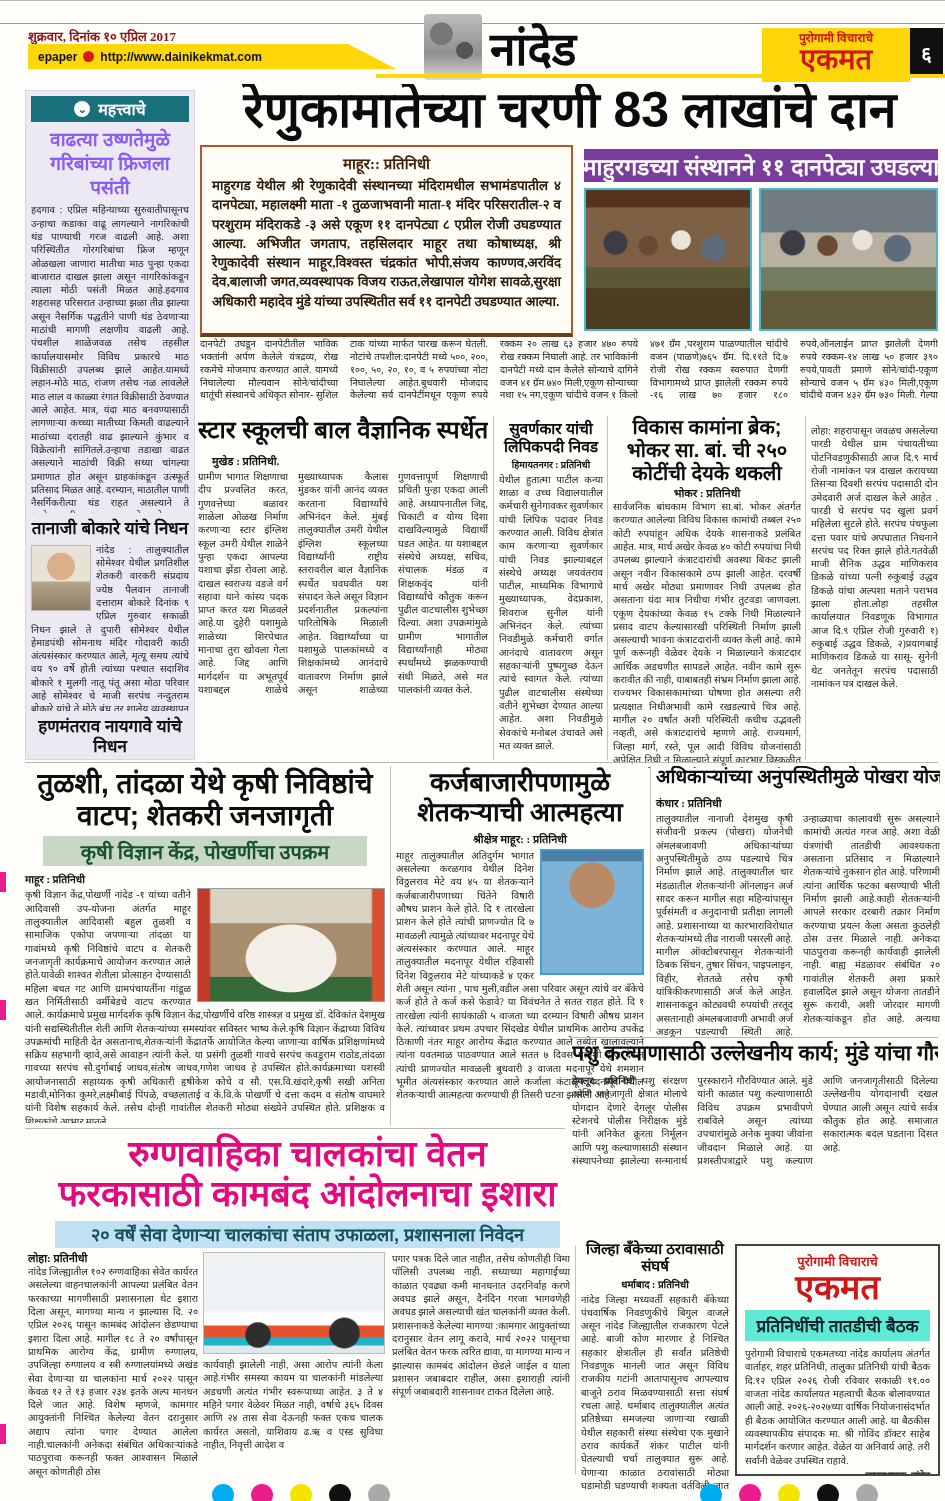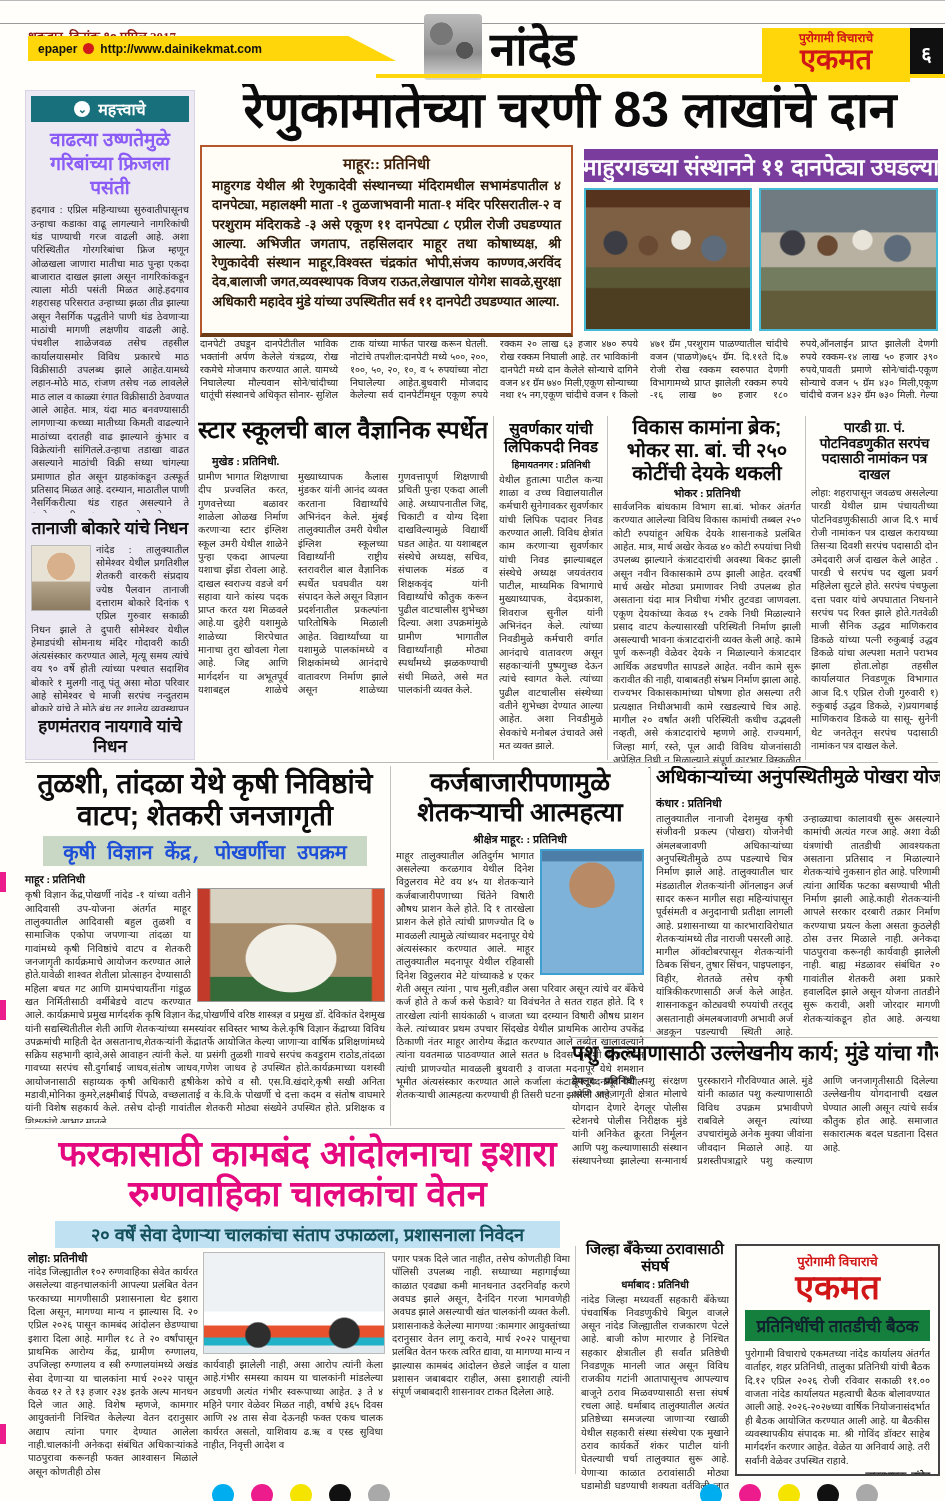--- a/index.html
+++ b/index.html
@@ -52,54 +52,54 @@
                   linear-gradient(180deg,transparent 55%, rgba(60,80,40,.55) 56%);}
   .ph2{background:linear-gradient(180deg,#6f7b80 0 30%,#b8b1a2 31% 72%,#8f6a4e 73% 100%);}
   .detail{font-size:9.6px;line-height:1.34;column-gap:12px;color:#222;}
   .c5{column-count:5;}
   .c3{column-count:3;}
   .c2{column-count:2;}
   .arthead{font-weight:900;text-align:center;color:#0d0d0d;font-family:"Liberation Sans",sans-serif;line-height:1.15;}
   .byline{font-weight:bold;text-align:center;font-size:11px;color:#111;}
   .body{font-size:9.8px;line-height:1.36;color:#222;}
   .bld{font-weight:bold;}
-  .greenstrip{background:#c9d8c5;color:#1d4ed8;font-size:20px;font-weight:900;display:flex;align-items:center;justify-content:center;font-family:Liberation Mono, monospace;text-align:center;}
+  .greenstrip{background:#c9d8c5;color:#14532d;font-size:20px;font-weight:900;display:flex;align-items:center;justify-content:center;font-family:Liberation Serif, serif;text-align:center;}
   .bluestrip{background:#bfe1f2;color:#14505c;font-size:18px;font-weight:bold;display:flex;align-items:center;justify-content:center;font-family:"Liberation Sans",sans-serif;white-space:nowrap;}
   .pinkhead{color:#e5097f;font-size:36px;font-weight:900;text-align:center;line-height:1.12;font-family:"Liberation Sans",sans-serif;}
   .tul-photo{float:right;width:186px;height:112px;margin:0 0 4px 6px;border:1px solid #999;
      background:radial-gradient(ellipse at 50% 62%, #f2efe6 0 34%, transparent 35%),
                 linear-gradient(90deg,#c23b2a 0 6%,transparent 7% 93%,#d8502f 94%),
                 linear-gradient(180deg,#d8d2c2 0 30%,#a88d6d 31% 78%,#356b39 79%);}
   .karja-photo{float:right;width:100px;height:122px;margin:0 0 4px 6px;border:2px solid #3f9fd0;
      background:radial-gradient(circle at 50% 28%, #b98a66 0 22%, transparent 23%),
                 linear-gradient(180deg,#4d7ea8 0 8%,#7fb2d8 9% 100%);}
   .amb-photo{background:
      radial-gradient(circle at 78% 80%, #2e2e2e 0 9%, transparent 10%),
      radial-gradient(circle at 30% 82%, #2e2e2e 0 8%, transparent 9%),
      linear-gradient(180deg,#eef2f4 0 58%,#ffffff 59% 72%,#e8512e 73% 84%,#22b2c8 85% 92%,#dfe8ec 93%);
      border:1px solid #bbb;}
   .ekbox{border:2px solid #444;box-sizing:border-box;padding:6px 8px;background:#fffefb;}
   .ekbox .tag{color:#d01616;font-size:13px;font-weight:900;text-align:center;font-family:"Liberation Sans",sans-serif;}
   .ekbox .brand{color:#d01616;font-size:34px;font-weight:900;text-align:center;line-height:1;font-family:"Liberation Sans",sans-serif;}
-  .ekstrip{background:#15803d;color:#10222e;font-size:17px;font-weight:900;text-align:center;margin:6px 0;padding:4px 0;font-family:"Liberation Sans",sans-serif;}
+  .ekstrip{background:#5eead4;color:#10222e;font-size:17px;font-weight:900;text-align:center;margin:6px 0;padding:4px 0;font-family:"Liberation Sans",sans-serif;}
   .signoff{text-align:right;font-weight:bold;font-size:10px;padding-top:3px;}
   .dots{display:flex;gap:17px;}
   .dots i{width:22px;height:22px;border-radius:50%;display:block;}
   .edgemark{background:#ec1c8d;width:6px;}
 </style>
 </head>
 <body>
 
 <div class="page">
 
   <div class="abs hrule" style="left:0;top:7;width:945px"></div>
   <div class="abs hrule" style="left:0;top:23px;width:945px;background:#9a9a9a"></div>
 
   <div class="abs dateline" style="left:28px;top:27px">शुक्रवार, दिनांक १० एप्रिल 2017</div>
-  <div class="abs epaper" style="left:28px;top:36px;width:348px;height:25px">
+  <div class="abs epaper" style="left:28px;top:44px;width:348px;height:25px">
     <span class="lbl">epaper</span>
     <span class="dot"></span>
     <span class="lbl">http://www.dainikekmat.com</span>
   </div>
   <div class="abs masthead-logo" style="left:424px;top:14px;width:58px;height:66px"></div>
   <div class="abs masthead" style="left:490px;top:26px">नांदेड</div>
   <div class="abs brandbox" style="left:762px;top:28px;width:148px;height:50px">
     <div class="tag">पुरोगामी विचाराचे</div>
     <div class="brand">एकमत</div>
   </div>
@@ -151,21 +151,20 @@
     <div class="body just ovh" style="height:276px">येथील हुतात्मा पाटील कन्या शाळा व उच्च विद्यालयातील कर्मचारी सुनेगावकर सुवर्णकार यांची लिपिक पदावर निवड करण्यात आली. विविध क्षेत्रांत काम करणाऱ्या सुवर्णकार यांची निवड झाल्याबद्दल संस्थेचे अध्यक्ष जयवंतराव पाटील, माध्यमिक विभागाचे मुख्याध्यापक, वेदप्रकाश, शिवराज सुनील यांनी अभिनंदन केले. त्यांच्या निवडीमुळे कर्मचारी वर्गात आनंदाचे वातावरण असून सहकाऱ्यांनी पुष्पगुच्छ देऊन त्यांचे स्वागत केले. त्यांच्या पुढील वाटचालीस संस्थेच्या वतीने शुभेच्छा देण्यात आल्या आहेत. अशा निवडीमुळे सेवकांचे मनोबल उंचावते असे मत व्यक्त झाले.</div>
   </div>
 
   <div class="abs" style="left:613px;top:416px;width:188px">
     <div class="arthead" style="font-size:20px">विकास कामांना ब्रेक; भोकर सा. बां. ची २५० कोटींची देयके थकली</div>
     <div class="byline">भोकर : प्रतिनिधी</div>
     <div class="body just ovh" style="height:268px">सार्वजनिक बांधकाम विभाग सा.बां. भोकर अंतर्गत करण्यात आलेल्या विविध विकास कामांची तब्बल २५० कोटी रुपयांहून अधिक देयके शासनाकडे प्रलंबित आहेत. मात्र, मार्च अखेर केवळ ४० कोटी रुपयांचा निधी उपलब्ध झाल्याने कंत्राटदारांची अवस्था बिकट झाली असून नवीन विकासकामे ठप्प झाली आहेत. दरवर्षी मार्च अखेर मोठ्या प्रमाणावर निधी उपलब्ध होत असताना यंदा मात्र निधीचा गंभीर तुटवडा जाणवला. एकूण देयकांच्या केवळ १५ टक्के निधी मिळाल्याने प्रसाद वाटप केल्यासारखी परिस्थिती निर्माण झाली असल्याची भावना कंत्राटदारांनी व्यक्त केली आहे. कामे पूर्ण करूनही वेळेवर देयके न मिळाल्याने कंत्राटदार आर्थिक अडचणीत सापडले आहेत. नवीन कामे सुरू करावीत की नाही, याबाबतही संभ्रम निर्माण झाला आहे. राज्यभर विकासकामांच्या घोषणा होत असल्या तरी प्रत्यक्षात निधीअभावी कामे रखडल्याचे चित्र आहे. मागील २० वर्षांत अशी परिस्थिती कधीच उद्भवली नव्हती, असे कंत्राटदारांचे म्हणणे आहे. राज्यमार्ग, जिल्हा मार्ग, रस्ते, पूल आदी विविध योजनांसाठी अपेक्षित निधी न मिळाल्याने संपूर्ण कारभार विस्कळीत झाला आहे.दरम्यान, भोकर नगर परिषद कार्यालयाचे सुमारे ५ कोटी रुपयांचे देयक प्रलंबित असताना केवळ १७ लाख रुपये मिळाले. पंचायत समितीला देखील निधीअभावी कामे अडचणीत आल्या असून, रोजगार हमी योजनेची कामेसुद्धा ठप्प झाली आहेत.</div>
   </div>
 
   <div class="abs" style="left:811px;top:420px;width:127px">
-    <div class="arthead" style="font-size:13.5px">पारडी ग्रा. पं. पोटनिवडणुकीत सरपंच पदासाठी नामांकन पत्र दाखल</div>
     <div class="body just ovh" style="height:292px;padding-top:4px">लोहा: शहरापासून जवळच असलेल्या पारडी येथील ग्राम पंचायतीच्या पोटनिवडणुकीसाठी आज दि.९ मार्च रोजी नामांकन पत्र दाखल करायच्या तिसऱ्या दिवशी सरपंच पदासाठी दोन उमेदवारी अर्ज दाखल केले आहेत . पारडी चे सरपंच पद खुला प्रवर्ग महिलेला सुटले होते. सरपंच पंचफुला दत्ता पवार यांचे अपघातात निधनाने सरपंच पद रिक्त झाले होते.गतवेळी माजी सैनिक उद्धव माणिकराव डिकळे यांच्या पत्नी रुकुबाई उद्धव डिकळे यांचा अल्पशा मताने पराभव झाला होता.लोहा तहसील कार्यालयात निवडणूक विभागात आज दि.९ एप्रिल रोजी गुरुवारी १) रुकुबाई उद्धव डिकळे, २)प्रयागबाई माणिकराव डिकळे या सासू- सुनेनी थेट जनतेतून सरपंच पदासाठी नामांकन पत्र दाखल केले.</div>
   </div>
 
   <div class="abs hrule" style="left:25px;top:762px;width:913px"></div>
 
   <div class="abs vrule" style="left:390px;top:766px;height:360px"></div>
   <div class="abs vrule" style="left:650px;top:766px;height:266px"></div>
 
   <div class="abs" style="left:25px;top:768px;width:360px">
     <div class="arthead" style="font-size:28px">तुळशी, तांदळा येथे कृषी निविष्ठांचे वाटप; शेतकरी जनजागृती</div>
@@ -196,22 +195,22 @@
   <div class="abs" style="left:572px;top:1041px;width:366px">
     <div class="arthead ovh" style="font-size:21px;white-space:nowrap;height:30px">पशु कल्याणासाठी उल्लेखनीय कार्य; मुंडे यांचा गौरव</div>
     <div class="body just c3 ovh" style="height:148px;padding-top:3px">
       <span class="bld">डेगलूर: प्रतिनिधी</span>
       <span>पशु संरक्षण आणि जनजागृती क्षेत्रात मोलाचे योगदान देणारे देगलूर पोलीस स्टेशनचे पोलीस निरीक्षक मुंडे यांनी अनिकेत क्रूरता निर्मूलन आणि पशु कल्याणासाठी संस्थान संस्थापनेच्या झालेल्या सन्मानार्थ पुरस्काराने गौरविण्यात आले. मुंडे यांनी काळात पशु कल्याणासाठी विविध उपक्रम प्रभावीपणे राबविले असून त्यांच्या उपचारांमुळे अनेक मुक्या जीवांना जीवदान मिळाले आहे. या प्रशस्तीपत्राद्वारे पशु कल्याण आणि जनजागृतीसाठी दिलेल्या उल्लेखनीय योगदानाची दखल घेण्यात आली असून त्यांचे सर्वत्र कौतुक होत आहे. समाजात सकारात्मक बदल घडताना दिसत आहे.</span>
     </div>
   </div>
 
   <div class="abs hrule" style="left:25px;top:1128px;width:540px"></div>
   <div class="abs" style="left:55px;top:1134px;width:505px">
+    <div class="pinkhead">रुग्णवाहिका चालकांचा वेतन</div>
     <div class="pinkhead">फरकासाठी कामबंद आंदोलनाचा इशारा</div>
-    <div class="pinkhead">रुग्णवाहिका चालकांचा वेतन</div>
     <div class="bluestrip ovh" style="height:27px;margin-top:6px">२० वर्षें सेवा देणाऱ्या चालकांचा संताप उफाळला, प्रशासनाला निवेदन</div>
   </div>
 
   <div class="abs" style="left:28px;top:1250px;width:170px">
     <div class="byline" style="text-align:left">लोहा: प्रतिनीधी</div>
     <div class="body just ovh" style="height:218px">नांदेड जिल्ह्यातील १०२ रुग्णवाहिका सेवेत कार्यरत असलेल्या वाहनचालकांनी आपल्या प्रलंबित वेतन फरकाच्या मागणीसाठी प्रशासनाला थेट इशारा दिला असून, मागण्या मान्य न झाल्यास दि. २० एप्रिल २०२६ पासून कामबंद आंदोलन छेडण्याचा इशारा दिला आहे. मागील १८ ते २० वर्षांपासून प्राथमिक आरोग्य केंद्र, ग्रामीण रुग्णालय, उपजिल्हा रुग्णालय व स्त्री रुग्णालयांमध्ये अखंड सेवा देणाऱ्या या चालकांना मार्च २०२२ पासून केवळ १२ ते १३ हजार २३४ इतके अल्प मानधन दिले जात आहे. विशेष म्हणजे, कामगार आयुक्तांनी निश्चित केलेल्या वेतन दरानुसार अद्याप त्यांना पगार देण्यात आलेला नाही.चालकांनी अनेकदा संबंधित अधिकाऱ्यांकडे पाठपुरावा करूनही फक्त आश्वासन मिळाले असून कोणतीही ठोस</div>
   </div>
   <div class="abs amb-photo" style="left:203px;top:1252px;width:180px;height:100px"></div>
   <div class="abs body just ovh" style="left:203px;top:1358px;width:180px;height:112px">कार्यवाही झालेली नाही, असा आरोप त्यांनी केला आहे.गंभीर समस्या कायम या चालकांनी मांडलेल्या अडचणी अत्यंत गंभीर स्वरूपाच्या आहेत. ३ ते ४ महिने पगार वेळेवर मिळत नाही, वर्षाचे ३६५ दिवस आणि २४ तास सेवा देऊनही फक्त एकच चालक कार्यरत असतो, याशिवाय ढ.ऋ व एस्ड सुविधा नाहीत, निवृत्ती आदेश व</div>
   <div class="abs body just ovh" style="left:392px;top:1252px;width:178px;height:220px">पगार पत्रक दिले जात नाहीत, तसेच कोणतीही विमा पॉलिसी उपलब्ध नाही. सध्याच्या महागाईच्या काळात एवढ्या कमी मानधनात उदरनिर्वाह करणे अवघड झाले असून, दैनंदिन गरजा भागवणेही अवघड झाले असल्याची खंत चालकांनी व्यक्त केली. प्रशासनाकडे केलेल्या मागण्या :कामगार आयुक्तांच्या दरानुसार वेतन लागू करावे, मार्च २०२२ पासूनचा प्रलंबित वेतन फरक त्वरित द्यावा, या मागण्या मान्य न झाल्यास कामबंद आंदोलन छेडले जाईल व याला प्रशासन जबाबदार राहील, असा इशाराही त्यांनी संपूर्ण जबाबदारी शासनावर टाकत दिलेला आहे.</div>

